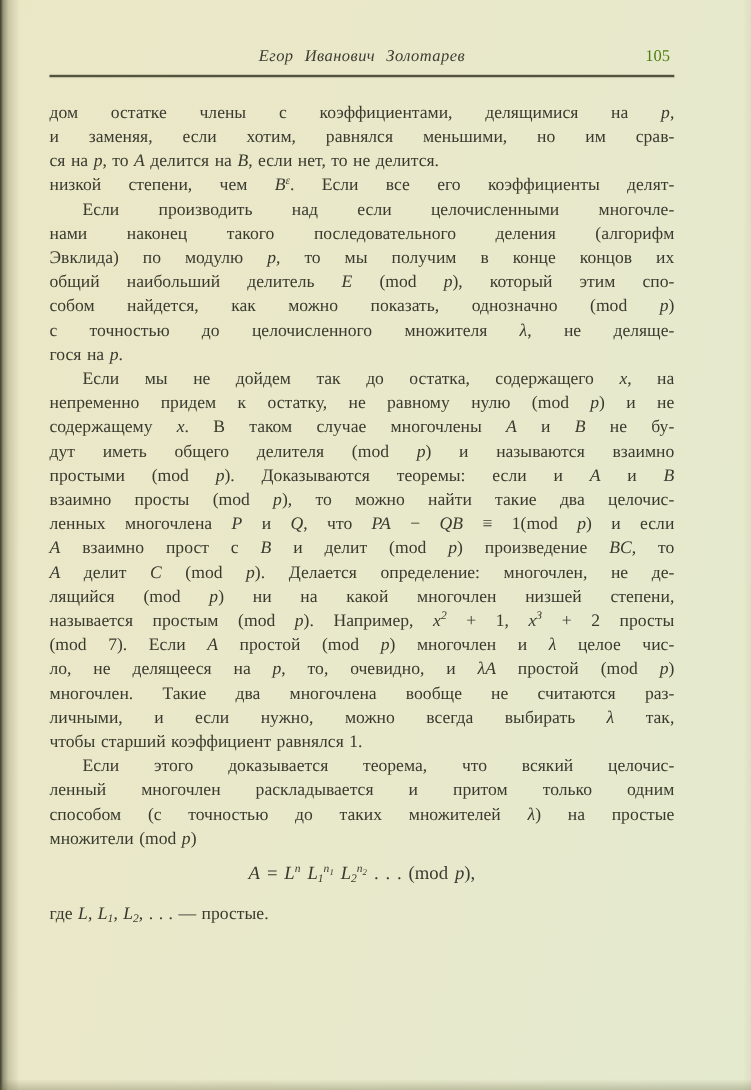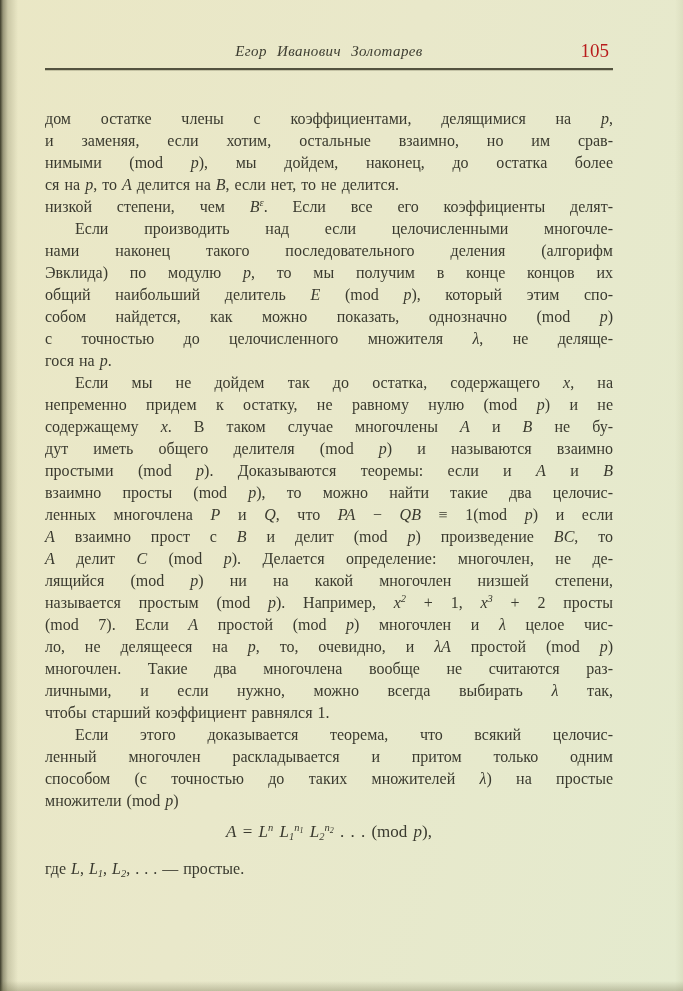--- a/index.html
+++ b/index.html
@@ -32,23 +32,23 @@
   .edge-right{
     position:absolute;right:0;top:0;bottom:0;width:8px;pointer-events:none;
     background:linear-gradient(to left,rgba(150,150,110,0.12),rgba(150,150,110,0));
   }
   .content{position:absolute;left:45px;top:0;width:568px;color:var(--ink);}
   .header{position:relative;padding-top:42px;height:22px;}
   .title{
     text-align:center;font-style:italic;font-size:15px;line-height:18px;
     letter-spacing:0.4px;word-spacing:6px;color:#3e3e32;
   }
-  .pagenum{position:absolute;right:4px;top:42px;font-size:19px;line-height:18px;color:#b91c1c;}
+  .pagenum{position:absolute;right:4px;top:42px;font-size:15px;line-height:18px;color:#4d7c0f;}
   .rule{height:2px;background:var(--rule);margin-top:4px;box-shadow:0 1px 0 rgba(86,84,60,0.25);}
-  .bodytext{margin-top:38px;font-size:16px;line-height:22px;}
+  .bodytext{margin-top:22px;font-size:16px;line-height:22px;}
   .line{
     text-align:justify;text-align-last:justify;height:22px;
     word-spacing:1px;
   }
   .line.end{text-align-last:left;}
   .line.indent{text-indent:30px;}
   .line.center{
     text-align:right;text-align-last:center;margin:9px 0 13px;
     font-size:17px;word-spacing:2px;height:24px;
   }
@@ -67,22 +67,21 @@
 <div class="edge-bottom"></div>
 
 <div class="content">
   <div class="header">
     <div class="title">Егор Иванович Золотарев</div>
     <div class="pagenum">105</div>
   </div>
   <div class="rule"></div>
   <div class="bodytext">
       <div class="line">дом остатке члены с коэффициентами, делящимися на <em>p</em>,</div>
-      <div class="line">и заменяя, если хотим, остальные взаимно, но им срав-</div>
-      <div class="line">нимыми (mod <em>p</em>), мы дойдем, наконец, до остатка более</div>
+      <div class="line">и заменяя, если хотим, равнялся меньшими, но им срав-</div>
       <div class="line end">ся на <em>p</em>, то <em>A</em> делится на <em>B</em>, если нет, то не делится.</div>
       <div class="line">низкой степени, чем <em>B</em><sup>ε</sup>. Если все его коэффициенты делят-</div>
       <div class="line indent">Если производить над если целочисленными многочле-</div>
       <div class="line">нами наконец такого последовательного деления (алгорифм</div>
       <div class="line">Эвклида) по модулю <em>p</em>, то мы получим в конце концов их</div>
       <div class="line">общий наибольший делитель <em>E</em> (mod <em>p</em>), который этим спо-</div>
       <div class="line">собом найдется, как можно показать, однозначно (mod <em>p</em>)</div>
       <div class="line">с точностью до целочисленного множителя <em>λ</em>, не деляще-</div>
       <div class="line end">гося на <em>p</em>.</div>
       <div class="line indent">Если мы не дойдем так до остатка, содержащего <em>x</em>, на</div>

